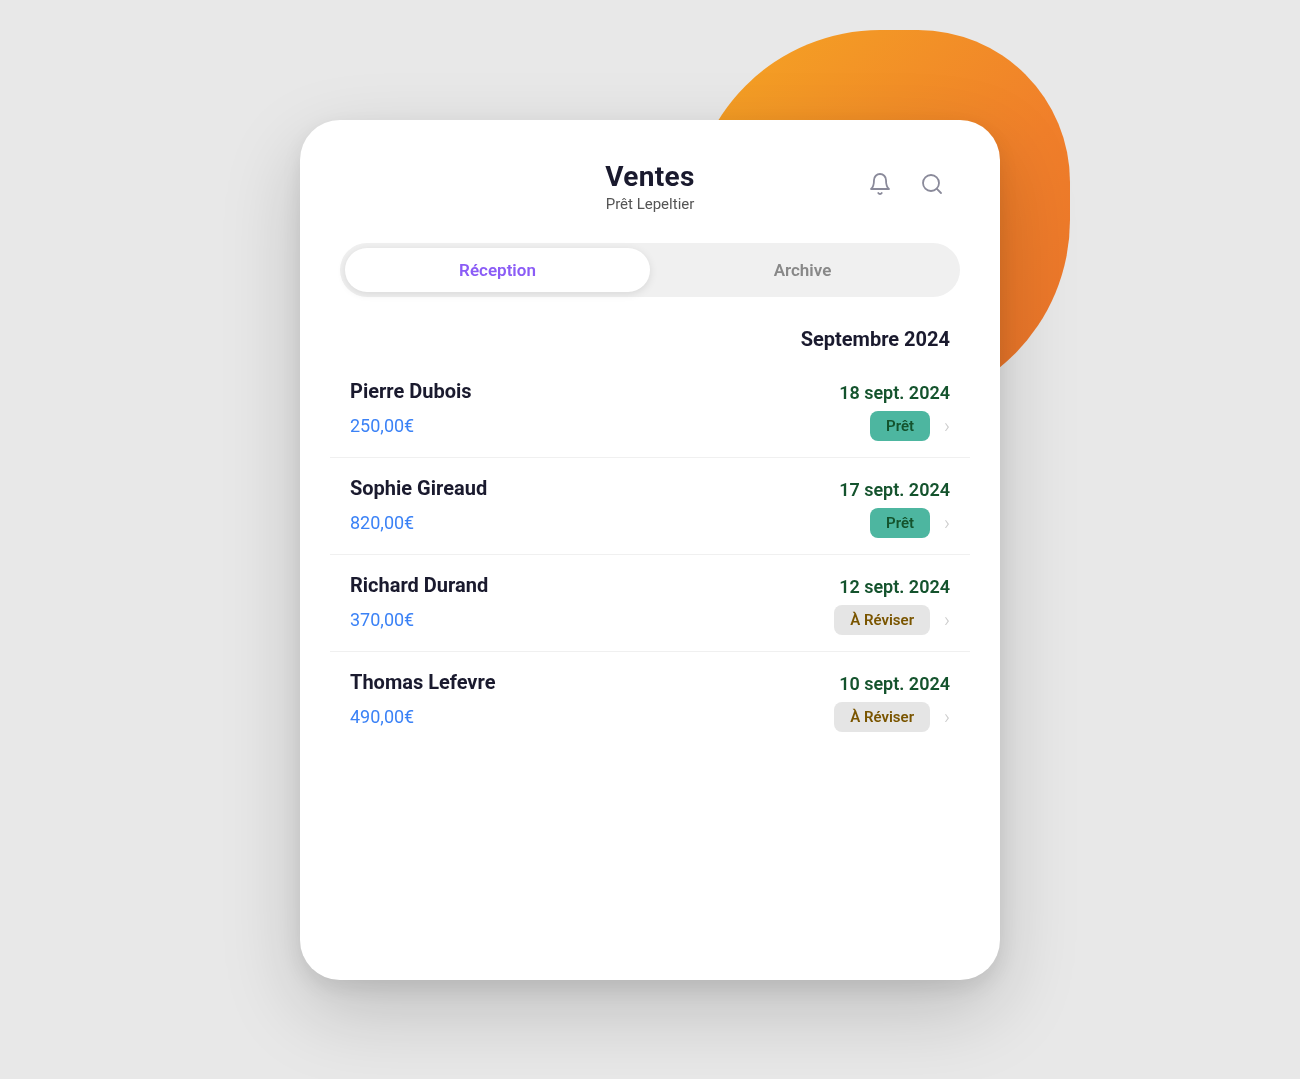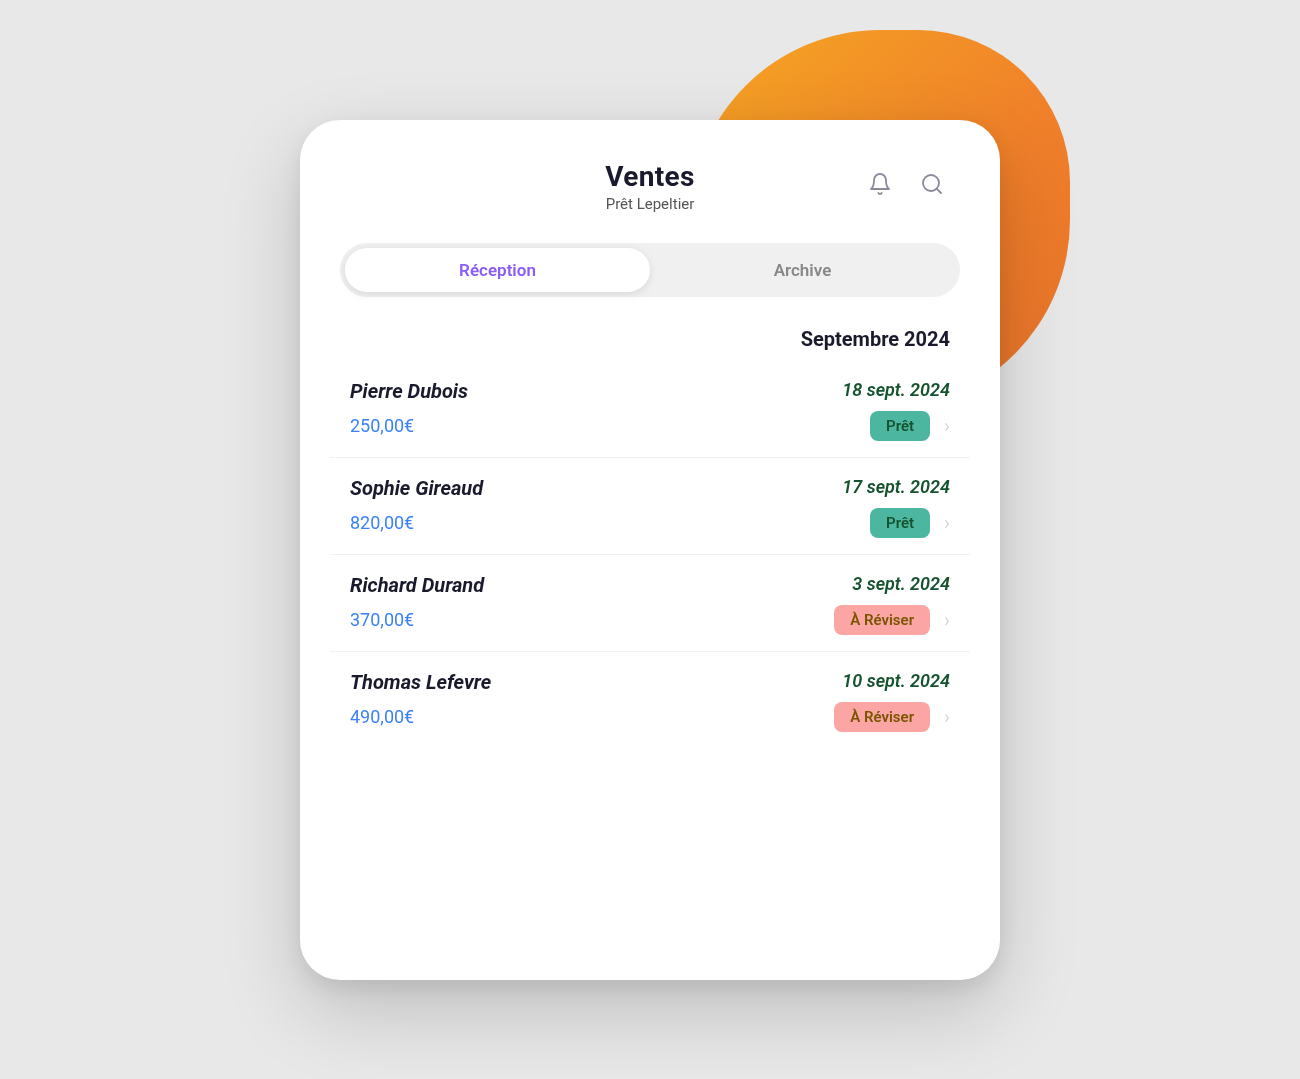--- a/index.html
+++ b/index.html
@@ -156,23 +156,22 @@
       position: relative;
     }
 
     .list-item:last-child {
       border-bottom: none;
     }
 
     .item-row-top {
       display: flex;
       justify-content: space-between;
-      align-items: flex-start;
+      align-items: flex-end;
       margin-bottom: 8px;
-      font-style: italic;
     }
 
     .item-name {
       font-size: 20px;
       font-weight: 700;
       color: #1a1a2e;
     }
 
     .item-date {
       font-size: 18px;
@@ -204,21 +203,21 @@
       font-size: 15px;
       font-weight: 600;
     }
 
     .badge-pret {
       background: #4db6a0;
       color: #14532d;
     }
 
     .badge-reviser {
-      background: #fca5a5;
+      background: #e5e5e5;
       color: #7a5500;
       margin-left: 28px;
     }
 
     .chevron {
       color: #ccc;
       font-size: 20px;
       font-weight: 300;
     }
 
@@ -293,21 +292,21 @@
           <div class="item-right">
             <span class="badge badge-pret">Prêt</span>
             <span class="chevron">›</span>
           </div>
         </div>
       </div>
 
       <div class="list-item">
         <div class="item-row-top">
           <span class="item-name">Richard Durand</span>
-          <span class="item-date">3 sept. 2024</span>
+          <span class="item-date">12 sept. 2024</span>
         </div>
         <div class="item-row-bottom">
           <span class="item-amount">370,00€</span>
           <div class="item-right">
             <span class="badge badge-reviser">À Réviser</span>
             <span class="chevron">›</span>
           </div>
         </div>
       </div>
 

